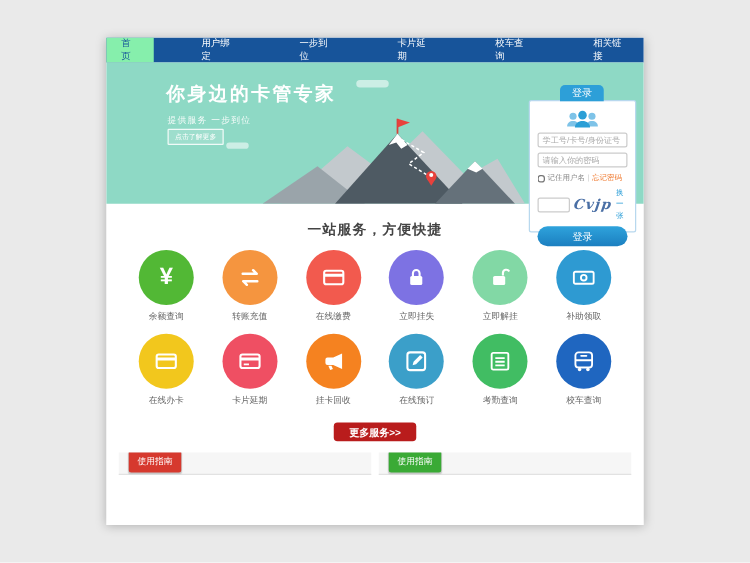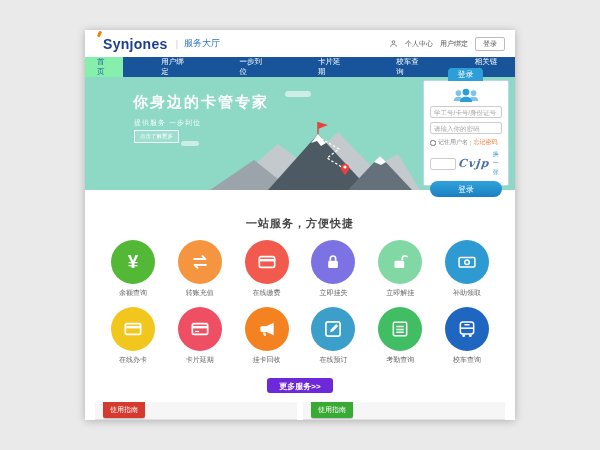--- a/index.html
+++ b/index.html
@@ -53,62 +53,43 @@
   .cap-row{display:flex;align-items:center;margin-bottom:4px;}
   .cap-input{width:26px !important;margin:0 3px 0 0 !important;}
   .cap-img{font-family:"DejaVu Serif","Liberation Serif",serif;font-style:italic;font-weight:bold;
            font-size:11px;color:#4a6fa5;transform:skewX(-8deg);letter-spacing:1px;cursor:pointer;}
   .cap-refresh{font-size:6px;color:#2d9fd8;margin-left:3px;cursor:pointer;}
   .login-btn{display:block;width:100%;height:16px;border:none;border-radius:9px;color:#fff;font-size:8px;
              background:linear-gradient(#2fa3dc,#1b7fc0);cursor:pointer;}
 
   
   .sec-title{font-size:11px;font-weight:bold;color:#444;text-align:center;letter-spacing:1px;}
-  .svc-title{margin-top:26px;}
+  .svc-title{margin-top:13px;}
   .svc-row{display:flex;justify-content:space-between;padding:0 17px;margin-top:9px;}
   .svc{width:62px;text-align:center;cursor:pointer;}
   .circle{width:44px;height:44px;border-radius:50%;margin:0 auto;display:flex;align-items:center;justify-content:center;}
   .circle svg{width:20px;height:20px;}
   .yen{font-size:19px;font-weight:bold;color:#fff;}
   .svc-lbl{font-size:7px;color:#666;margin-top:4px;}
   .more-btn{display:block;margin:13px auto 0;width:66px;height:15px;line-height:15px;text-align:center;
-            background:#6d28d9;color:#fff;font-size:8px;font-weight:bold;border:none;border-radius:3px;cursor:pointer;}
+            background:#b91c1c;color:#fff;font-size:8px;font-weight:bold;border:none;border-radius:3px;cursor:pointer;}
 
   
   .ann-title{margin-top:13px;}
   .panels{display:flex;justify-content:space-between;padding:0 10px;margin-top:9px;}
   .panel{width:202px;}
   .panel-bar{position:relative;height:17px;background:#f6f6f6;border-bottom:1px solid #e2e2e2;display:flex;align-items:center;}
   .ribbon{height:16px;line-height:16px;padding:0 7px;color:#fff;font-size:7px;margin:-2px 0 0 8px;
           border-radius:0 0 2px 2px;box-shadow:0 1px 1px rgba(0,0,0,.2);cursor:pointer;}
 </style>
 </head>
 <body>
 
 <div class="page">
 
-  <div class="hdr">
-    <div class="logo-wrap">
-      <span class="logo">Synjones</span>
-      <span class="logo-accent"></span>
-      <span class="logo-sep">|</span>
-      <span class="logo-sub">服务大厅</span>
-    </div>
-    <div class="hdr-right">
-      <svg class="person-ic" viewBox="0 0 24 24">
-        <g fill="none" stroke="#777" stroke-width="2.4">
-            <circle cx="12" cy="8" r="3.6"></circle>
-            <path d="M4.5 20.5c0-4.2 3.2-6.3 7.5-6.3s7.5 2.1 7.5 6.3"></path>
-          </g>
-      </svg>
-      <a class="hdr-link">个人中心</a>
-      <a class="hdr-link">用户绑定</a>
-      <button class="hdr-login">登录</button>
-    </div>
-  </div>
 
   <div class="nav">
     <a class="active">首页</a>
     <a>用户绑定</a>
     <a>一步到位</a>
     <a>卡片延期</a>
     <a>校车查询</a>
     <a>相关链接</a>
   </div>
 

